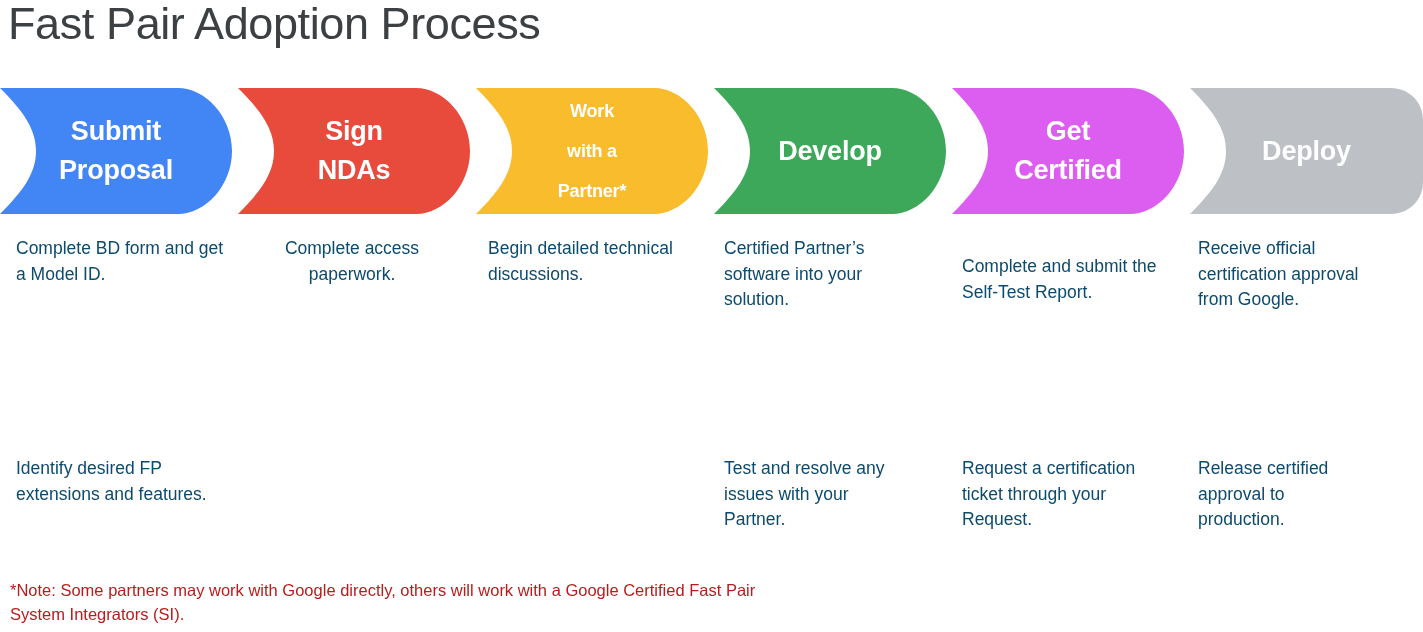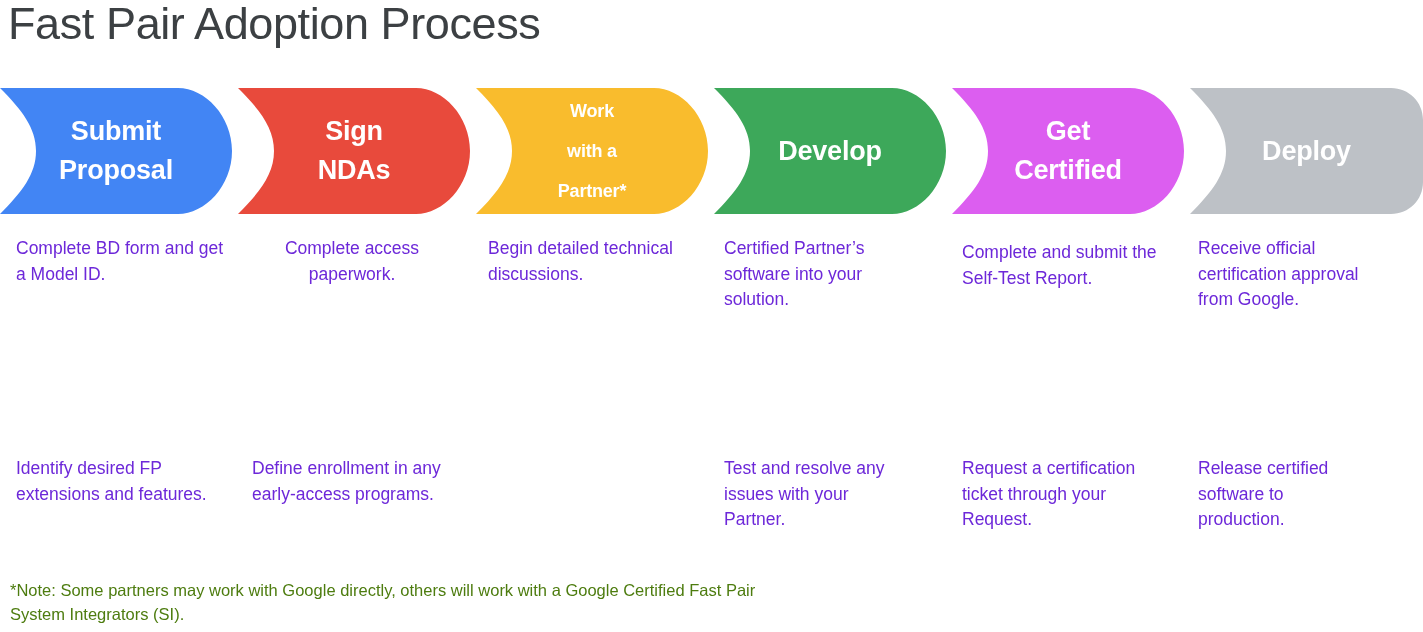--- a/index.html
+++ b/index.html
@@ -73,33 +73,33 @@
     position: absolute;
     left: 0;
     top: 236px;
     width: 1423px;
   }
   .row { position: relative; }
   .cell {
     position: absolute;
     font-size: 17.5px;
     line-height: 25.5px;
-    color: #6d28d9;
+    color: #0c4a6e;
     font-weight: 400;
   }
 
   
   .footnote {
     position: absolute;
     left: 10px;
     top: 578px;
     width: 760px;
     font-size: 16.5px;
     line-height: 24px;
-    color: #4d7c0f;
+    color: #b91c1c;
   }
 </style>
 </head>
 <body>
 
 <div class="page-title">Fast Pair Adoption Process</div>
 
 <div class="banner">
 
   <div class="chev" style="left:0px;width:232px;">
@@ -163,30 +163,29 @@
 
 </div>
 
 <div class="grid">
 
   <div class="row" style="height:110px;">
     <div class="cell" style="left:16px;  top:0; width:212px;">Complete BD form and get a Model ID.</div>
     <div class="cell" style="left:252px; top:0; width:200px;text-align:center;">Complete access paperwork.</div>
     <div class="cell" style="left:488px; top:0; width:212px;">Begin detailed technical discussions.</div>
     <div class="cell" style="left:724px; top:0; width:190px;">Certified Partner’s software into your solution.</div>
-    <div class="cell" style="left:962px; top:4px; width:205px;">Complete and submit the Self-Test Report.</div>
+    <div class="cell" style="left:962px; top:18px; width:205px;">Complete and submit the Self-Test Report.</div>
     <div class="cell" style="left:1198px;top:0; width:198px;">Receive official certification approval from Google.</div>
   </div>
 
   <div class="row" style="height:112px;">
     <div class="cell" style="left:16px;  top:110px; width:192px;">Identify desired FP extensions and features.</div>
-    <div class="cell" style="left:252px; top:110px; width:195px;">Define enrollment in any early-access programs.</div>
     <div class="cell" style="left:724px; top:110px; width:190px;">Test and resolve any issues with your Partner.</div>
     <div class="cell" style="left:962px; top:110px; width:210px;">Request a certification ticket through your Request.</div>
-    <div class="cell" style="left:1198px;top:110px; width:165px;">Release certified software to production.</div>
+    <div class="cell" style="left:1198px;top:110px; width:165px;">Release certified approval to production.</div>
   </div>
 
   <div class="row" style="height:110px;">
     
     
     
     
     
     
   </div>

